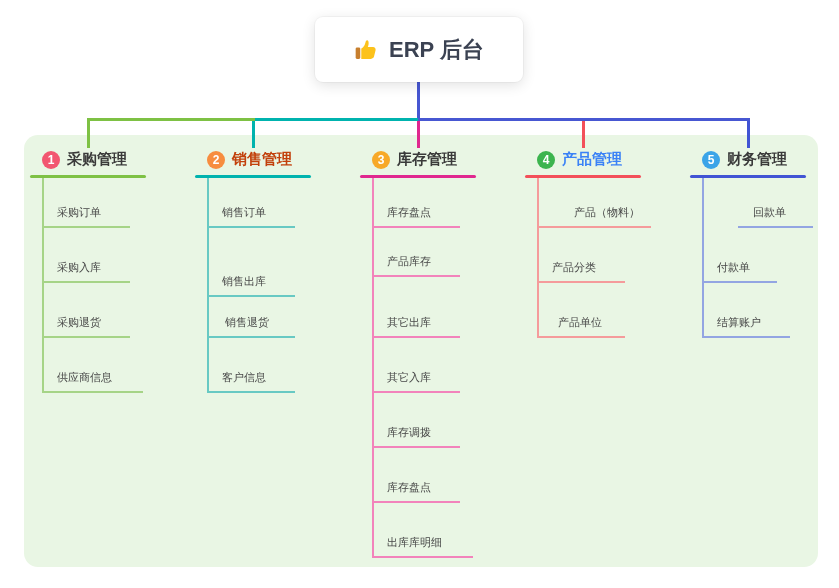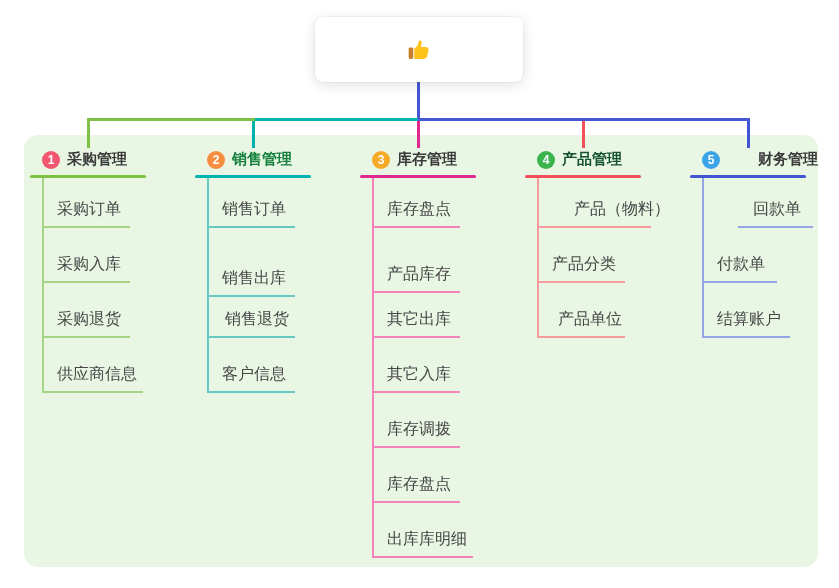--- a/index.html
+++ b/index.html
@@ -27,21 +27,21 @@
     color:#fff;font-size:12px;line-height:18px;text-align:center;font-weight:700;
   }
   .branch-label{
     position:absolute;left:37px;top:2px;font-size:15px;font-weight:600;
     white-space:nowrap;
   }
   .branch-underline{position:absolute;left:0;top:27px;width:116px;height:3px;border-radius:2px;}
   .rail{position:absolute;left:12px;top:30px;width:2px;}
   .child{
     position:absolute;left:12px;height:29px;border-bottom-width:2px;border-bottom-style:solid;
-    font-size:16px;padding-left:15px;display:flex;align-items:flex-end;
+    font-size:11px;padding-left:15px;display:flex;align-items:flex-end;
     white-space:nowrap;padding-bottom:6px;box-sizing:border-box;
   }
 </style>
 </head>
 <body>
 
 <div class="canvas">
   <div class="panel" style="background: rgb(233, 246, 228);"></div>
   <div id="connectors">
       <div class="line" style="left: 87px; top: 118px; width: 3px; height: 30px; background: rgb(126, 193, 68);"></div>
@@ -55,20 +55,21 @@
       <div class="line" style="left: 417px; top: 82px; width: 3px; height: 36px; background: rgb(71, 87, 210);"></div>
     </div>
 
   <div class="root-card" style="color: rgb(59, 66, 82);">
     <span class="icon">
       <svg viewBox="0 0 24 24" width="25" height="25" aria-hidden="true">
         <rect x="1.6" y="10" width="4.4" height="11" rx="1.3" fill="#c77f2e"></rect>
         <path d="M7 21 h9.2 c1.6 0 2.7-1 3-2.2 l1.5-6.1 c0.4-1.6 -0.8-3 -2.4-3 h-5 c0.6-1.6 1-3.6 0.6-5.2 C13.6 2.9 12.1 2.6 11.5 3.8 c-0.5 1 -0.6 2.5 -1.4 4 C9.3 9.3 8.2 10.4 7 11 Z" fill="#fcc21b"></path>
       </svg>
     </span>
+    <span>ERP 后台</span>
   </div>
 
   <div id="branches">
   <div class="branch" style="left: 30px;">
     <div class="branch-header">
       <span class="badge" style="background: rgb(242, 86, 112);">1</span>
       <span class="branch-label" style="color: rgb(58, 58, 58);">采购管理</span>
     </div>
     <div class="branch-underline" style="background: rgb(126, 193, 68);"></div>
     <div class="rail" style="background: rgb(166, 212, 135); height: 215px;"></div>
@@ -82,21 +83,21 @@
           <span>采购退货</span>
         </div>
         <div class="child" style="top: 216px; width: 101px; border-bottom-color: rgb(166, 212, 135); color: rgb(71, 71, 71);">
           <span>供应商信息</span>
         </div>
       </div>
 
   <div class="branch" style="left: 195px;">
     <div class="branch-header">
       <span class="badge" style="background: rgb(247, 141, 63);">2</span>
-      <span class="branch-label" style="color: #15803d;">销售管理</span>
+      <span class="branch-label" style="color: #c2410c;">销售管理</span>
     </div>
     <div class="branch-underline" style="background: rgb(0, 179, 174);"></div>
     <div class="rail" style="background: rgb(104, 201, 195); height: 215px;"></div>
   <div class="child" style="top: 51px; width: 88px; border-bottom-color: rgb(104, 201, 195); color: rgb(71, 71, 71);">
           <span>销售订单</span>
         </div>
         <div class="child" style="top: 120px; width: 88px; border-bottom-color: rgb(104, 201, 195); color: rgb(71, 71, 71);">
           <span>销售出库</span>
         </div>
         <div class="child" style="top: 161px; width: 88px; border-bottom-color: rgb(104, 201, 195); color: rgb(71, 71, 71); padding-left: 18px;">
@@ -110,21 +111,21 @@
   <div class="branch" style="left: 360px;">
     <div class="branch-header">
       <span class="badge" style="background: rgb(247, 169, 40);">3</span>
       <span class="branch-label" style="color: rgb(58, 58, 58);">库存管理</span>
     </div>
     <div class="branch-underline" style="background: rgb(224, 40, 143);"></div>
     <div class="rail" style="background: rgb(242, 131, 187); height: 380px;"></div>
   <div class="child" style="top: 51px; width: 88px; border-bottom-color: rgb(242, 131, 187); color: rgb(71, 71, 71);">
           <span>库存盘点</span>
         </div>
-        <div class="child" style="top: 116px; width: 88px; border-bottom-color: rgb(242, 131, 187); color: rgb(71, 71, 71);">
+        <div class="child" style="top: 100px; width: 88px; border-bottom-color: rgb(242, 131, 187); color: rgb(71, 71, 71);">
           <span>产品库存</span>
         </div>
         <div class="child" style="top: 161px; width: 88px; border-bottom-color: rgb(242, 131, 187); color: rgb(71, 71, 71);">
           <span>其它出库</span>
         </div>
         <div class="child" style="top: 216px; width: 88px; border-bottom-color: rgb(242, 131, 187); color: rgb(71, 71, 71);">
           <span>其它入库</span>
         </div>
         <div class="child" style="top: 271px; width: 88px; border-bottom-color: rgb(242, 131, 187); color: rgb(71, 71, 71);">
           <span>库存调拨</span>
@@ -133,39 +134,39 @@
           <span>库存盘点</span>
         </div>
         <div class="child" style="top: 381px; width: 101px; border-bottom-color: rgb(242, 131, 187); color: rgb(71, 71, 71);">
           <span>出库库明细</span>
         </div>
       </div>
 
   <div class="branch" style="left: 525px;">
     <div class="branch-header">
       <span class="badge" style="background: rgb(60, 180, 78);">4</span>
-      <span class="branch-label" style="color: #14532d;">产品管理</span>
+      <span class="branch-label" style="color: #3b82f6;">产品管理</span>
     </div>
     <div class="branch-underline" style="background: rgb(243, 80, 90);"></div>
     <div class="rail" style="background: rgb(245, 155, 155); height: 160px;"></div>
   <div class="child" style="top: 51px; width: 114px; border-bottom-color: rgb(245, 155, 155); color: rgb(71, 71, 71); padding-left: 37px;">
           <span>产品（物料）</span>
         </div>
         <div class="child" style="top: 106px; width: 88px; border-bottom-color: rgb(245, 155, 155); color: rgb(71, 71, 71);">
           <span>产品分类</span>
         </div>
         <div class="child" style="top: 161px; width: 88px; border-bottom-color: rgb(245, 155, 155); color: rgb(71, 71, 71); padding-left: 21px;">
           <span>产品单位</span>
         </div>
       </div>
 
   <div class="branch" style="left: 690px;">
     <div class="branch-header">
       <span class="badge" style="background: rgb(59, 164, 232);">5</span>
-      <span class="branch-label" style="color: rgb(58, 58, 58); margin-left: 31px;">财务管理</span>
+      <span class="branch-label" style="color: rgb(58, 58, 58);">财务管理</span>
     </div>
     <div class="branch-underline" style="background: rgb(65, 84, 212);"></div>
     <div class="rail" style="background: rgb(147, 165, 226); height: 160px;"></div>
   <div class="child" style="top: 51px; width: 75px; border-bottom-color: rgb(147, 165, 226); color: rgb(71, 71, 71); margin-left: 36px;">
           <span>回款单</span>
         </div>
         <div class="child" style="top: 106px; width: 75px; border-bottom-color: rgb(147, 165, 226); color: rgb(71, 71, 71);">
           <span>付款单</span>
         </div>
         <div class="child" style="top: 161px; width: 88px; border-bottom-color: rgb(147, 165, 226); color: rgb(71, 71, 71);">

